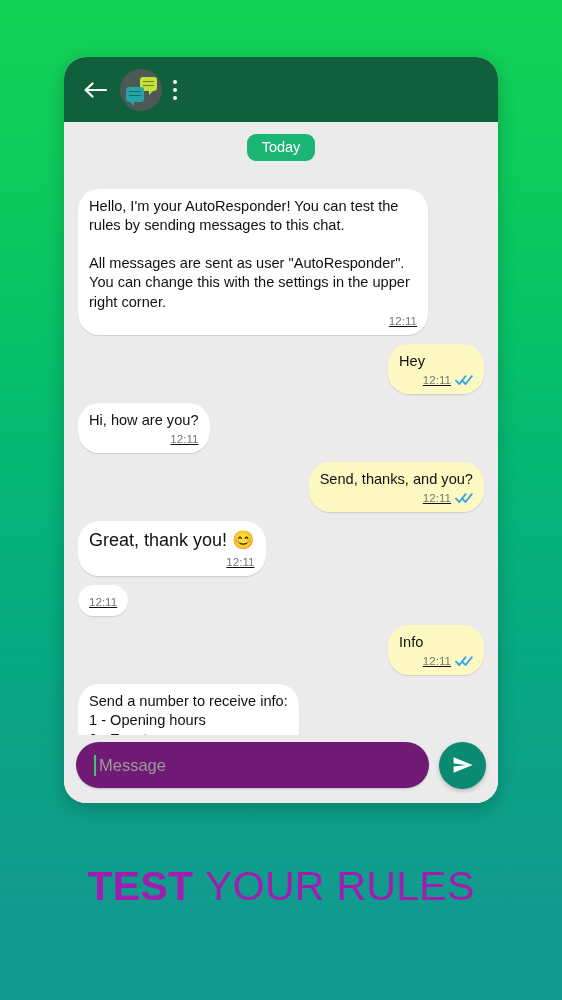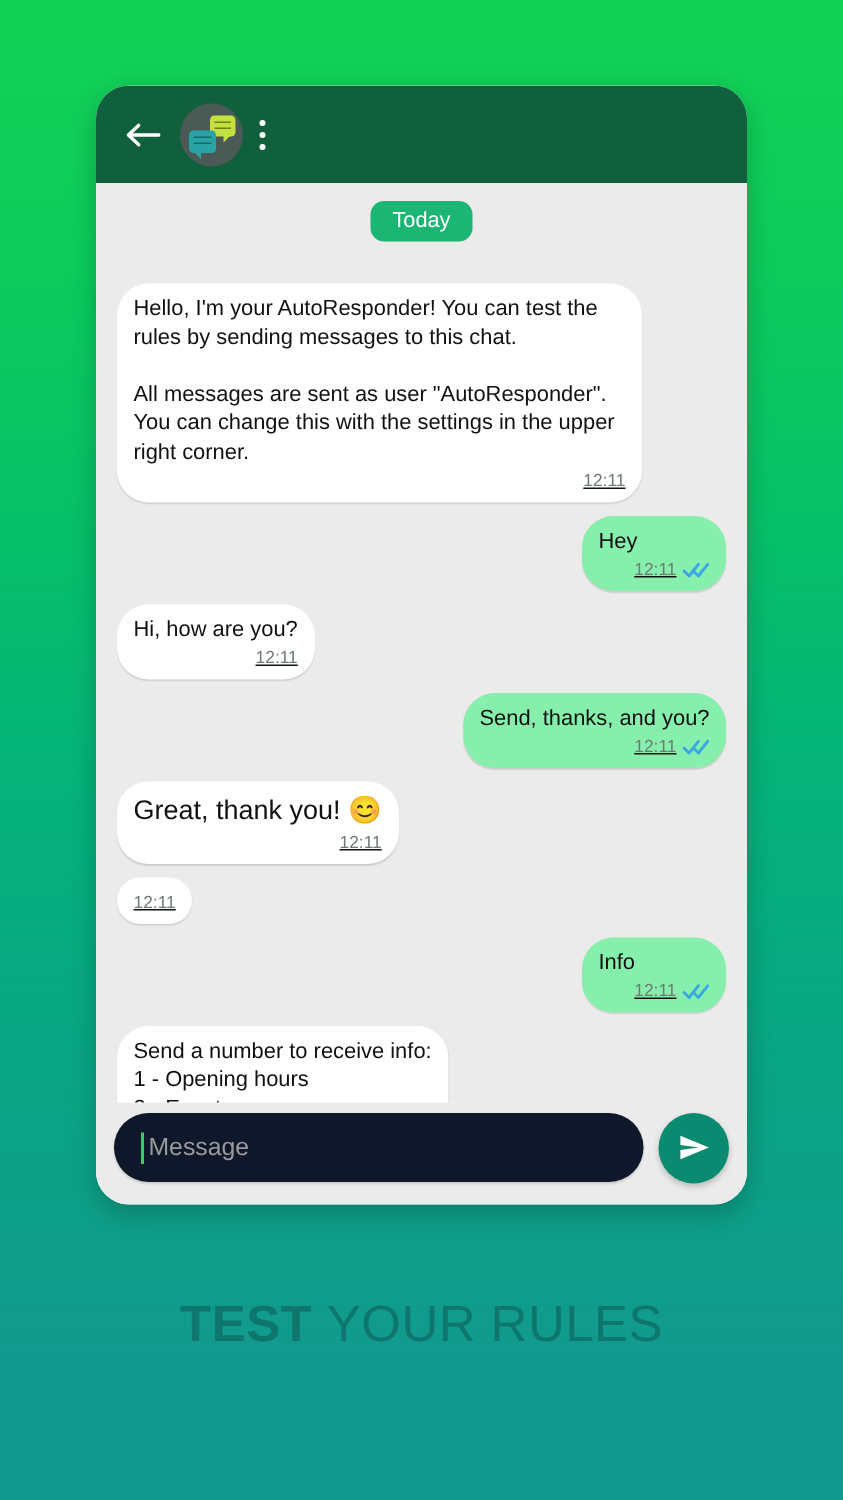--- a/index.html
+++ b/index.html
@@ -146,21 +146,21 @@
     max-width: 336px;
     border-radius: 21px;
     padding: 8px 11px 6px 11px;
     font-size: 14.6px;
     line-height: 1.31;
     color: #111111;
     box-shadow: 0 1px 1px rgba(0,0,0,0.13);
     word-wrap: break-word;
   }
   .bubble.in  { background: #ffffff; }
-  .bubble.out { background: #86efac; margin-left: 22px; }
+  .bubble.out { background: #fef9c3; margin-left: 22px; }
 
   .bubble .txt { white-space: pre-wrap; }
   .meta {
     display: flex;
     align-items: center;
     justify-content: flex-end;
     gap: 4px;
     margin-top: 1px;
     height: 16px;
     text-decoration: underline;
@@ -177,21 +177,21 @@
     height: 68px;
     background: #ebebeb;
     display: flex;
     align-items: center;
     padding: 0 12px 8px 12px;
     gap: 10px;
   }
   .field {
     flex: 1 1 auto;
     height: 46px;
-    background: #0f172a;
+    background: #701a75;
     border-radius: 24px;
     display: flex;
     align-items: center;
     padding: 0 18px;
     box-shadow: 0 1px 2px rgba(0,0,0,0.18);
     position: relative;
   }
   .caret {
     width: 2px; height: 21px;
     background: #44c767;
@@ -210,22 +210,22 @@
     flex: 0 0 auto;
     box-shadow: 0 2px 4px rgba(0,0,0,0.22);
   }
 
   
   .caption {
     position: absolute;
     left: 0; right: 0;
     top: 866px;
     text-align: center;
-    color: #0f766e;
-    font-size: 34px;
+    color: #a21caf;
+    font-size: 41px;
     line-height: 1;
     letter-spacing: 0.3px;
     white-space: nowrap;
   }
   .caption .b { font-weight: bold; }
   .caption .l { font-weight: normal; }
 </style>
 </head>
 <body>
 

